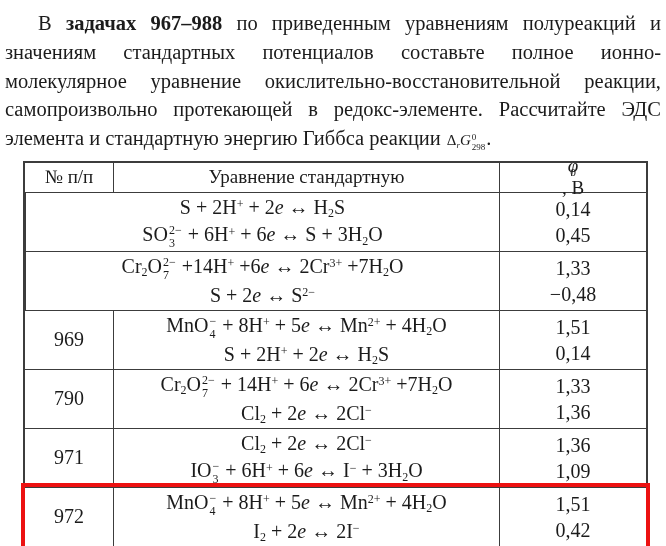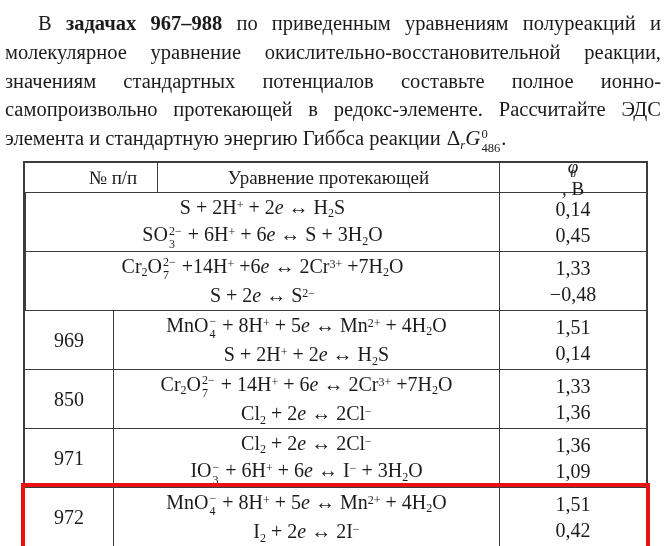--- a/index.html
+++ b/index.html
@@ -20,62 +20,62 @@
     white-space:normal;
   }
   .iline.first{padding-left:33px;}
   .iline.last{text-align:left;text-align-last:left;}
   .iline b{font-weight:bold;}
   
   sup{font-size:0.60em;vertical-align:baseline;position:relative;top:-0.45em;line-height:0;}
   sub{font-size:0.60em;vertical-align:baseline;position:relative;top:0.28em;line-height:0;}
   .stk{display:inline-block;vertical-align:-0.52em;font-size:0.60em;line-height:1.08;text-align:left;margin:0 1px;}
   .stk .t,.stk .b{display:block;}
-  .formula{padding-left:6px;font-size:21px;}
+  .formula{padding-left:6px;font-size:15px;}
   
   .rxtable{
     width:625px;
     margin:6px 0 0 23px;
     border:2px solid #3c3c3c;
     box-sizing:border-box;
     background:#fff;
   }
   .tr{display:flex;align-items:stretch;border-top:1.6px solid #3c3c3c;}
-  .tr:first-child{border-top:none;padding-left:44px;}
+  .tr:first-child{border-top:none;}
   .td{
     box-sizing:border-box;
     display:flex;flex-direction:column;
     justify-content:center;align-items:center;
     text-align:center;
   }
   .c1{width:88px;font-size:20px;}
   .c2{flex:1;border-left:1.6px solid #3c3c3c;border-right:1.6px solid #3c3c3c;}
   .c3{width:146px;font-size:20px;}
   .thead .td{height:29px;font-size:19px;}
   .tr.data .td{height:58px;}
   .eq{font-size:20px;line-height:27.5px;}
   .pot{line-height:26px;text-align:right;}
   .tr.highlight{position:relative;z-index:5;outline:4.5px solid #ec1111;}
 </style>
 </head>
 <body>
 
 <div class="intro">
   <div class="iline first"><span>В </span><b>задачах 967–988</b><span> по приведенным уравнениям полуреакций и</span></div>
+  <div class="iline">значениям стандартных потенциалов составьте полное ионно-</div>
   <div class="iline">молекулярное уравнение окислительно-восстановительной реакции,</div>
-  <div class="iline">значениям стандартных потенциалов составьте полное ионно-</div>
   <div class="iline">самопроизвольно протекающей в редокс-элементе. Рассчитайте ЭДС</div>
-  <div class="iline last"><span>элемента и стандартную энергию Гиббса реакции</span><span class="formula">Δ<sub><i>r</i></sub><i>G</i><span class="stk"><span class="t">0</span><span class="b">486</span></span></span><span>.</span></div>
+  <div class="iline last"><span>элемента и стандартную энергию Гиббса реакции</span><span class="formula">Δ<sub><i>r</i></sub><i>G</i><span class="stk"><span class="t">0</span><span class="b">298</span></span></span><span>.</span></div>
 </div>
 
 <div class="rxtable">
 
   <div class="tr thead">
     <div class="td c1">№ п/п</div>
-    <div class="td c2">Уравнение протекающей</div>
+    <div class="td c2">Уравнение стандартную</div>
     <div class="td c3"><i>φ</i><sup>0</sup>, В</div>
   </div>
 
   <div class="tr data">
     <div class="td c2">
       <div class="eq">S + 2H<sup>+</sup> + 2<i>e</i> ↔ H<sub>2</sub>S</div>
       <div class="eq">SO<span class="stk"><span class="t">2−</span><span class="b">3</span></span> + 6H<sup>+</sup> + 6<i>e</i> ↔ S + 3H<sub>2</sub>O</div>
     </div>
     <div class="td c3">
       <div class="pot">0,14</div>
@@ -100,21 +100,21 @@
       <div class="eq">MnO<span class="stk"><span class="t">−</span><span class="b">4</span></span> + 8H<sup>+</sup> + 5<i>e</i> ↔ Mn<sup>2+</sup> + 4H<sub>2</sub>O</div>
       <div class="eq">S + 2H<sup>+</sup> + 2<i>e</i> ↔ H<sub>2</sub>S</div>
     </div>
     <div class="td c3">
       <div class="pot">1,51</div>
       <div class="pot">0,14</div>
     </div>
   </div>
 
   <div class="tr data">
-    <div class="td c1">850</div>
+    <div class="td c1">790</div>
     <div class="td c2">
       <div class="eq">Cr<sub>2</sub>O<span class="stk"><span class="t">2−</span><span class="b">7</span></span> + 14H<sup>+</sup> + 6<i>e</i> ↔ 2Cr<sup>3+</sup> +7H<sub>2</sub>O</div>
       <div class="eq">Cl<sub>2</sub> + 2<i>e</i> ↔ 2Cl<sup>−</sup></div>
     </div>
     <div class="td c3">
       <div class="pot">1,33</div>
       <div class="pot">1,36</div>
     </div>
   </div>
 

